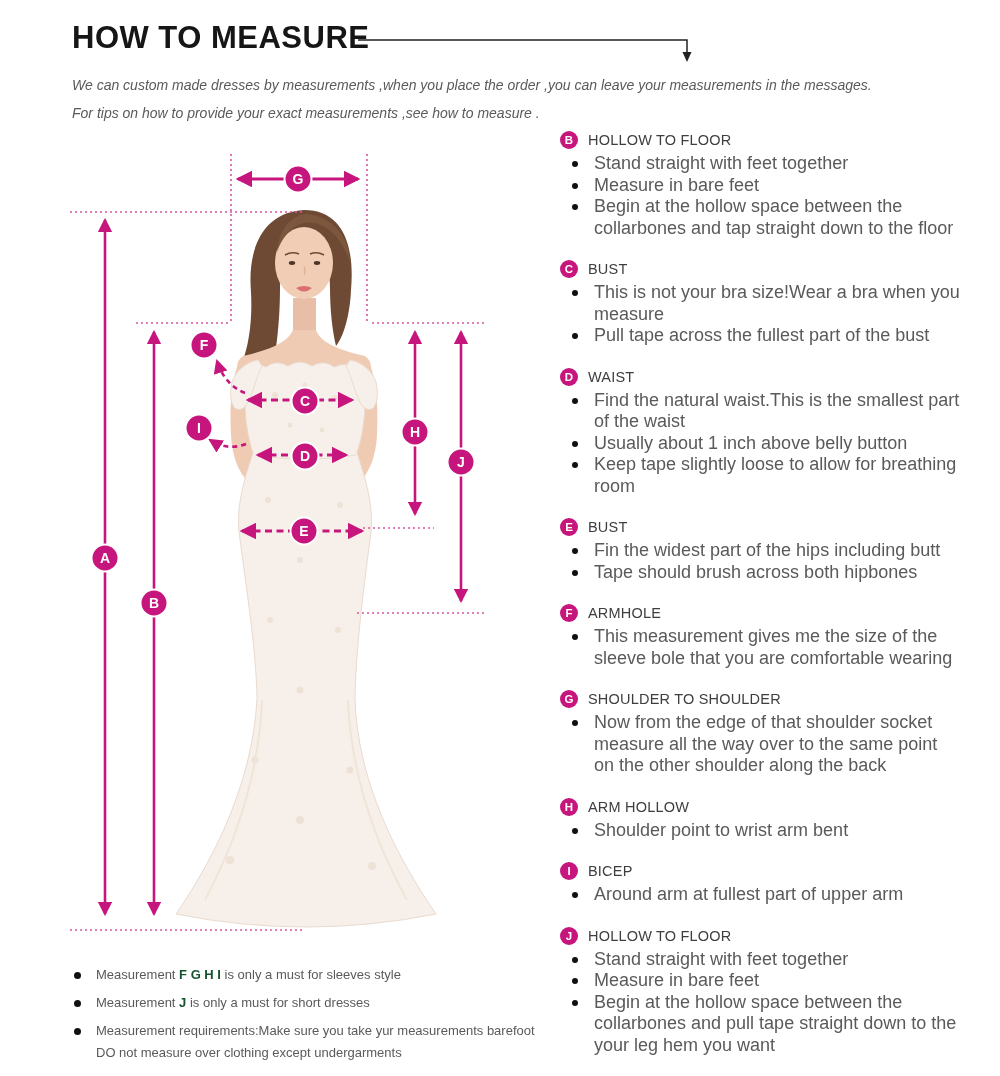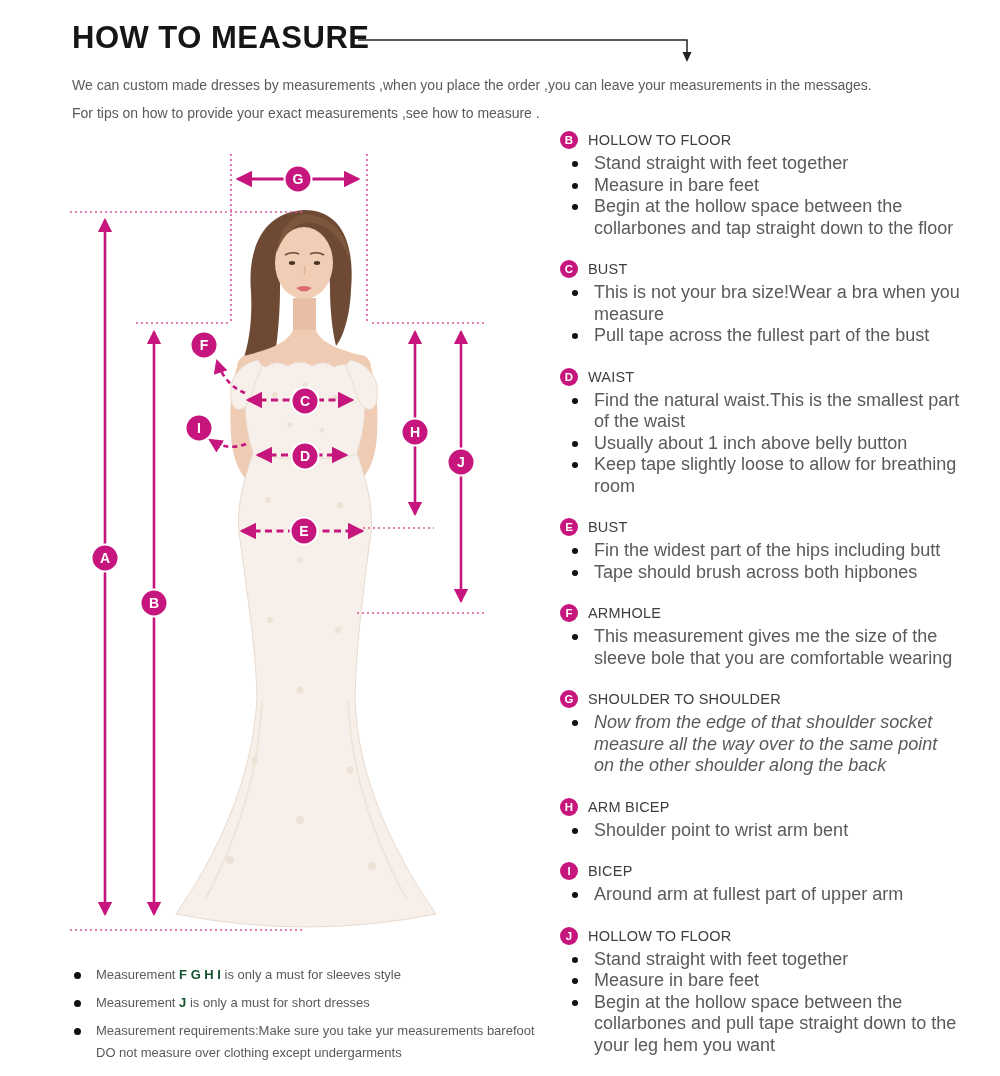--- a/index.html
+++ b/index.html
@@ -1,35 +1,35 @@
 <!DOCTYPE html>
 <html><head>
 <meta charset="utf-8">
 <style>
   html,body{margin:0;padding:0;background:#ffffff;}
   body{width:1000px;height:1076px;position:relative;font-family:"Liberation Sans",sans-serif;overflow:hidden;}
 
   .page-title{position:absolute;left:72px;top:20px;font-size:31px;font-weight:bold;color:#161616;letter-spacing:.5px;}
   .title-arrow{position:absolute;left:0;top:0;width:1000px;height:72px;pointer-events:none;}
 
-  .intro{position:absolute;left:72px;top:76px;width:880px;}
+  .intro{position:absolute;left:72px;top:76px;width:880px;font-style:italic;}
   .intro p{margin:0 0 10px 0;font-size:14px;color:#5a5a5a;line-height:18px;}
 
   .diagram{position:absolute;left:60px;top:140px;width:480px;height:830px;}
 
   .sections{position:absolute;left:560px;top:131px;width:400px;}
   .sec{margin-bottom:21px;}
   .sec-head{display:flex;align-items:center;gap:10px;margin-bottom:4px;line-height:18px;}
   .badge{flex:0 0 auto;width:18px;height:18px;border-radius:50%;background:#C6167D;color:#fff;
          font-size:11.5px;font-weight:bold;display:flex;align-items:center;justify-content:center;}
   .sec-title{font-size:14.5px;color:#3e3e3e;letter-spacing:.2px;}
   .sec ul{list-style:none;margin:0;padding:0;}
   .sec li{position:relative;padding-left:34px;font-size:18px;color:#5a5a5a;line-height:21.5px;max-width:392px;}
   .sec li::before{content:'';position:absolute;left:12px;top:8px;width:6px;height:6px;border-radius:50%;background:#111;}
-  .sec-g li{max-width:345px;font-style:italic;}
+  .sec-g li{max-width:345px;}
 
   .notes{position:absolute;left:72px;top:964px;width:480px;}
   .notes ul{list-style:none;margin:0;padding:0;}
   .notes li{position:relative;padding-left:24px;font-size:13px;color:#5a5a5a;line-height:22px;margin-bottom:6px;max-width:440px;}
   .notes li::before{content:'';position:absolute;left:2px;top:8px;width:7px;height:7px;border-radius:50%;background:#111;}
   .hl{color:#14532d;font-weight:bold;}
 
   svg text.mletter{font-family:"Liberation Sans",sans-serif;font-size:14px;font-weight:bold;fill:#ffffff;text-anchor:middle;}
 </style>
 </head>
@@ -246,21 +246,21 @@
       <span class="sec-title">SHOULDER TO SHOULDER</span>
     </div>
     <ul>
       <li>Now from the edge of that shoulder socket measure all the way over to the same point on the other shoulder along the back</li>
     </ul>
   </div>
 
   <div class="sec">
     <div class="sec-head">
       <span class="badge">H</span>
-      <span class="sec-title">ARM BICEP</span>
+      <span class="sec-title">ARM HOLLOW</span>
     </div>
     <ul>
       <li>Shoulder point to wrist arm bent</li>
     </ul>
   </div>
 
   <div class="sec">
     <div class="sec-head">
       <span class="badge">I</span>
       <span class="sec-title">BICEP</span>

